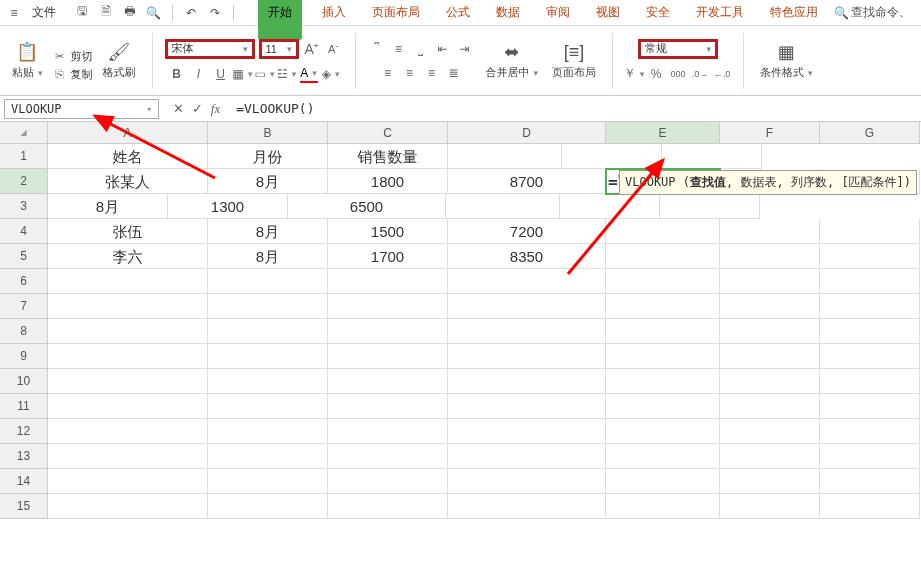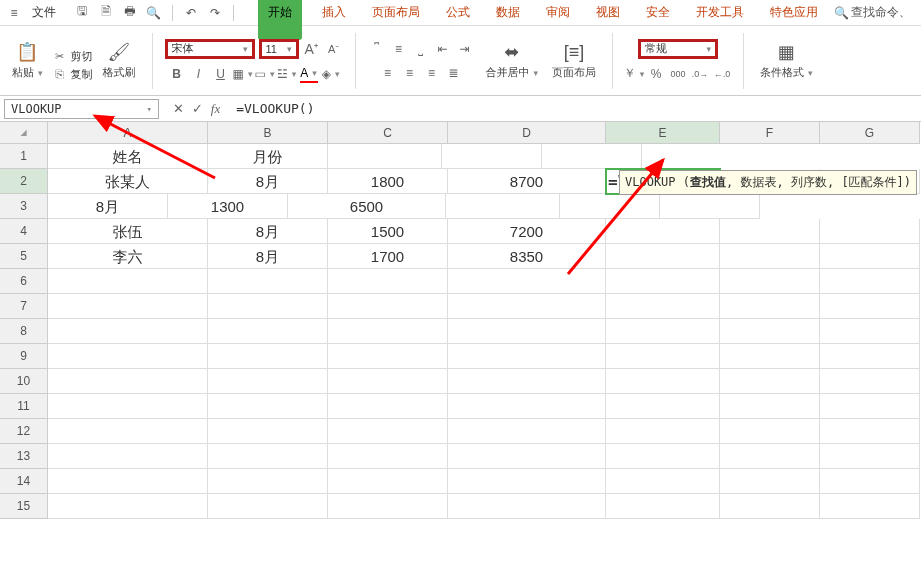--- a/index.html
+++ b/index.html
@@ -215,20 +215,21 @@
     <div class="col-h col-D">D</div>
     <div class="col-h col-E sel">E</div>
     <div class="col-h col-F">F</div>
     <div class="col-h col-G">G</div>
   </div>
   <div id="rows">
       <div class="row">
         <div class="row-h">1</div>
         <div class="cell col-A">姓名</div>
         <div class="cell col-B">月份</div>
+        <div class="cell col-C">销售数量</div>
         <div class="cell col-E"></div>
         <div class="cell col-F"></div>
         <div class="cell col-G"></div>
       </div>
       <div class="row">
         <div class="row-h sel">2</div>
         <div class="cell col-A">张某人</div>
         <div class="cell col-B">8月</div>
         <div class="cell col-C">1800</div>
         <div class="cell col-D">8700</div>

